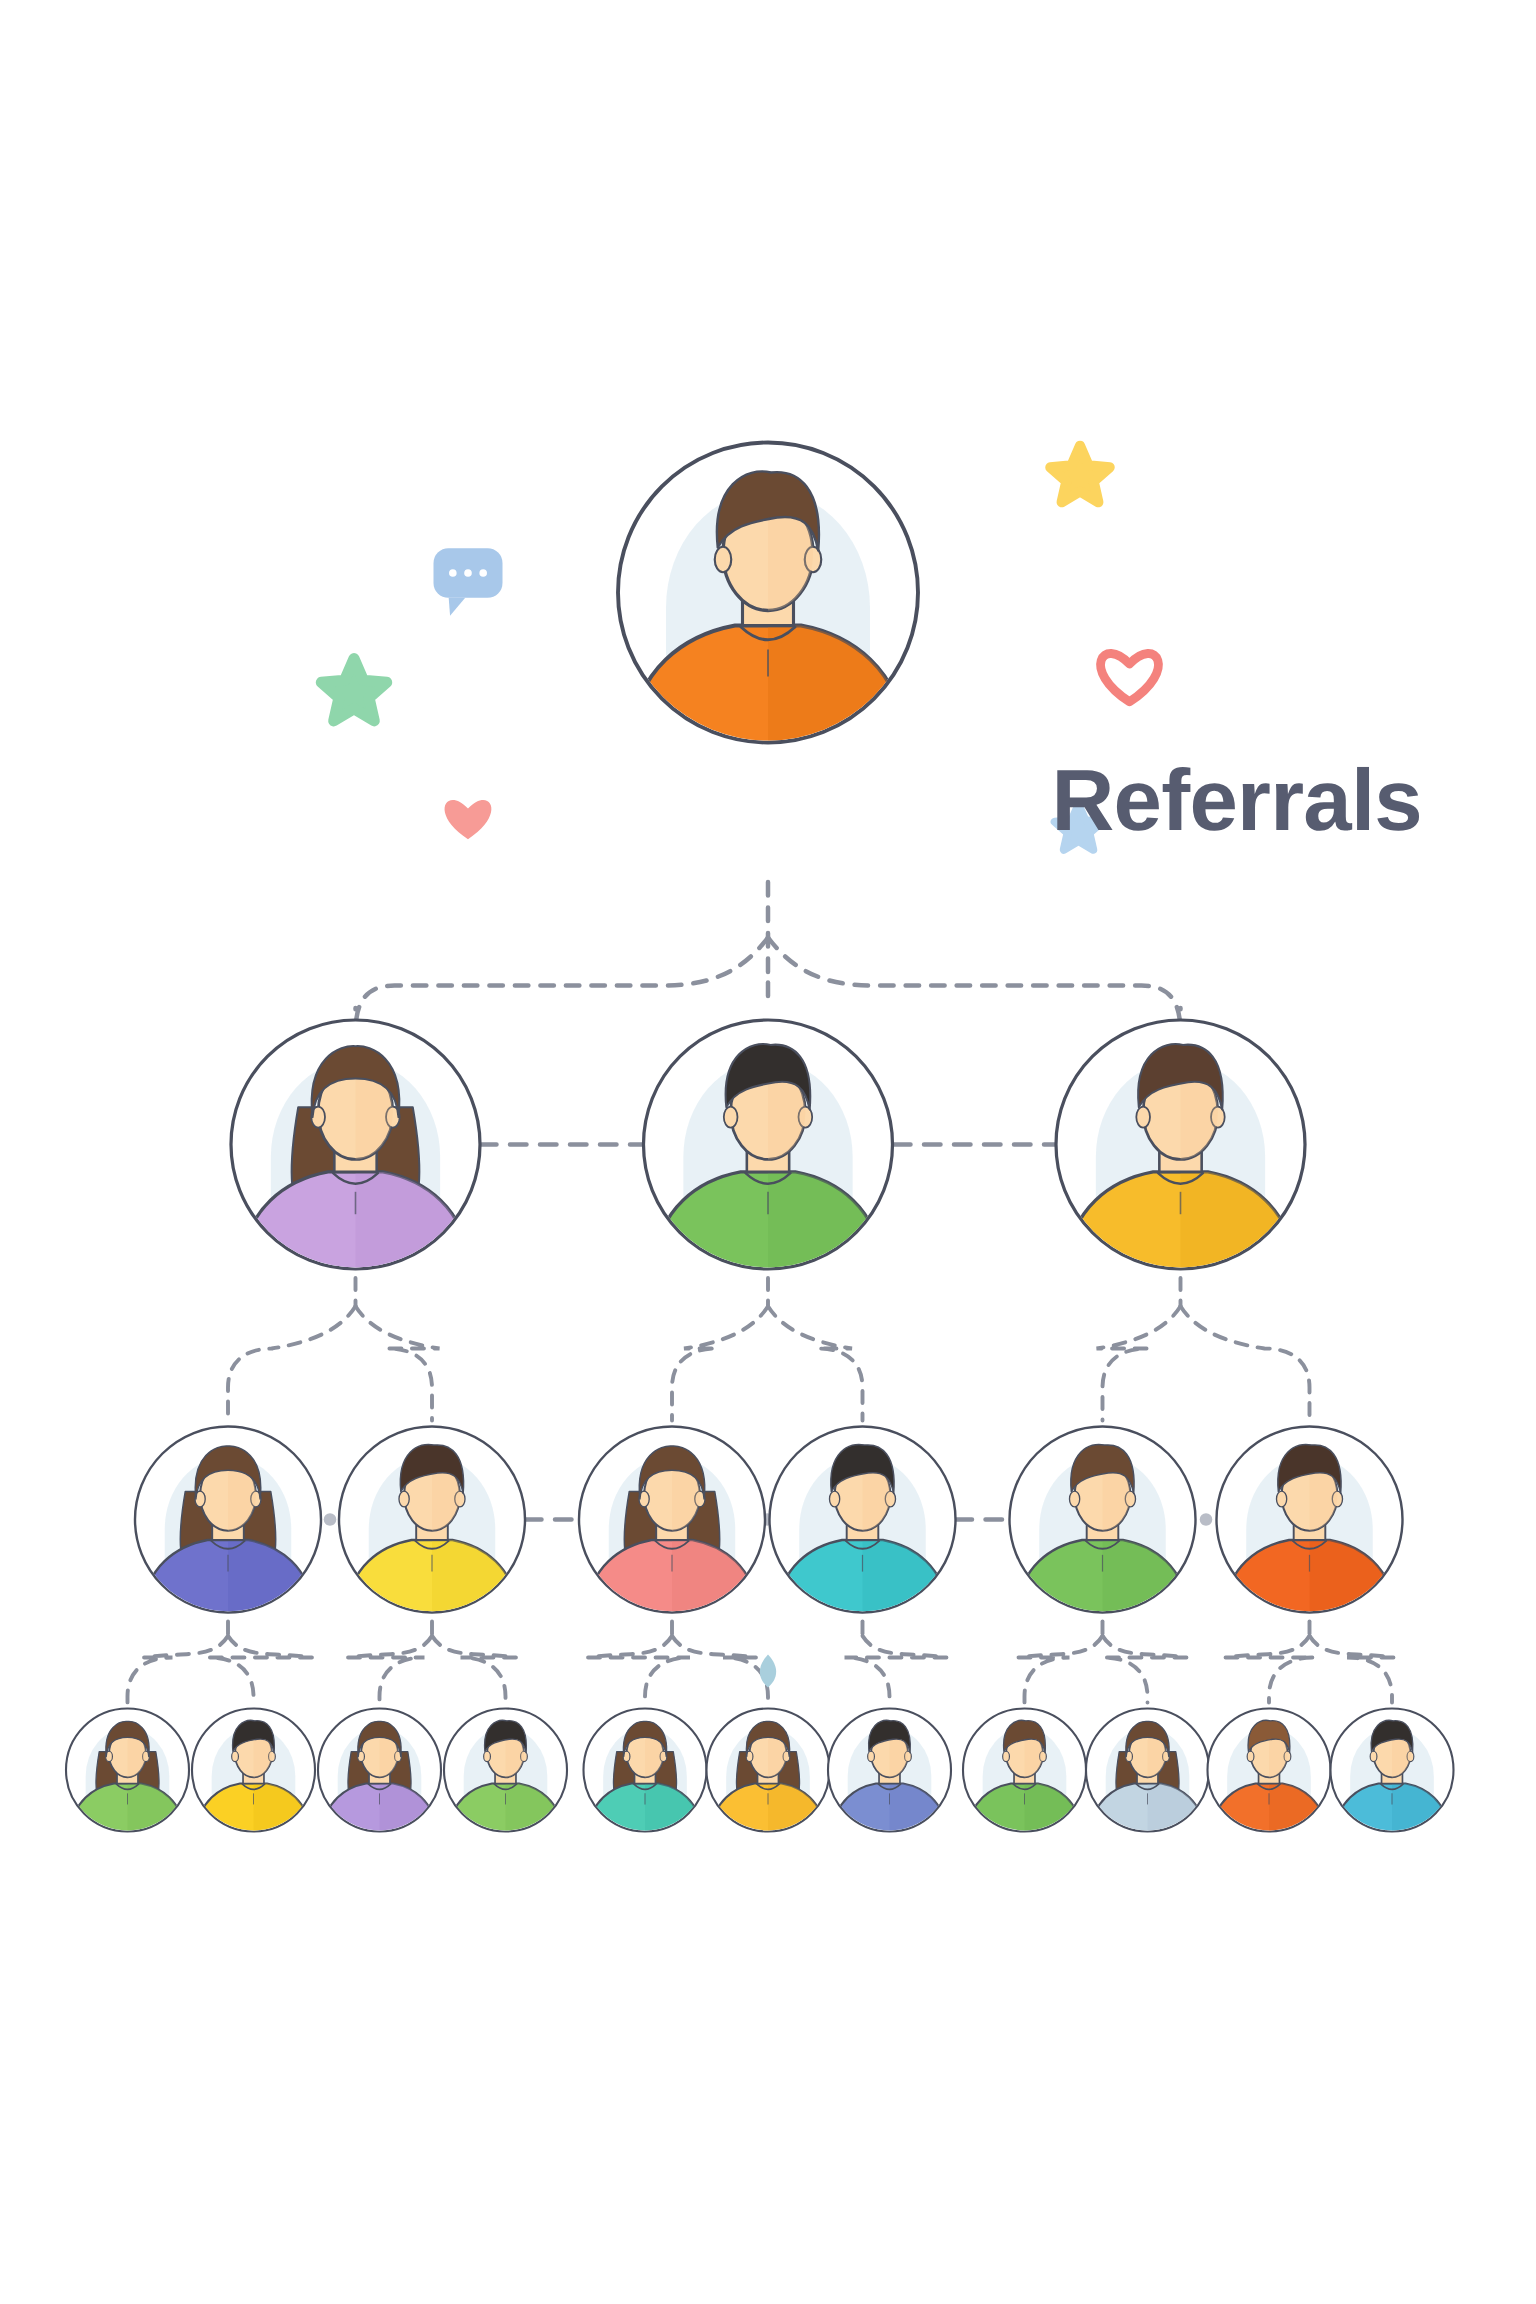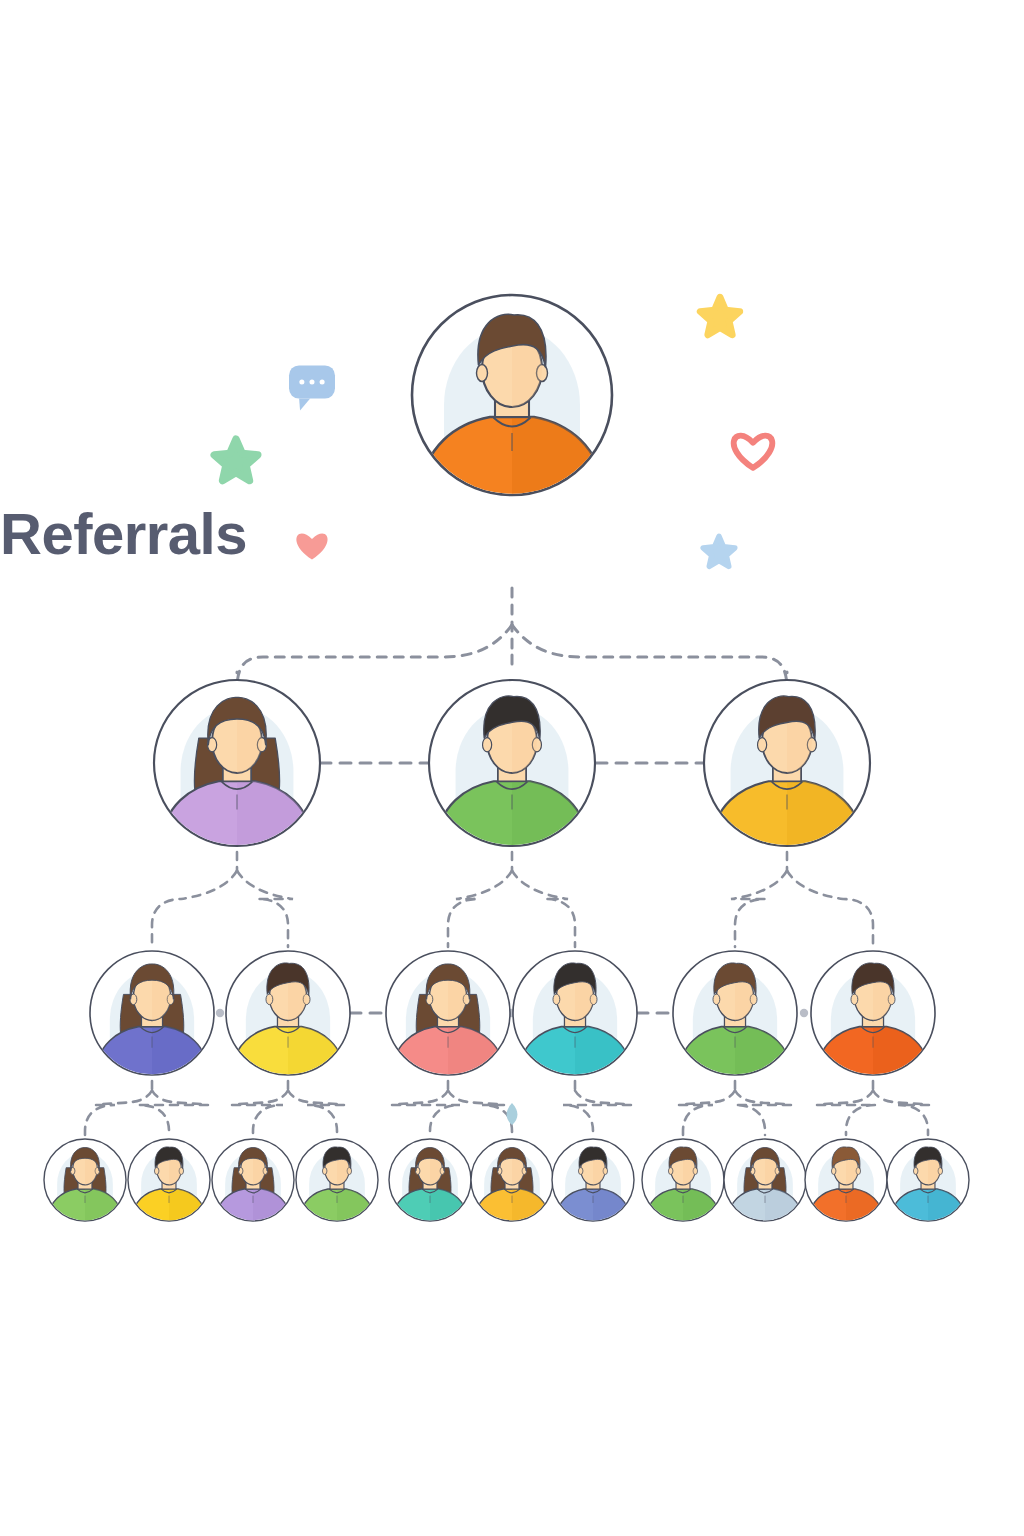--- a/index.html
+++ b/index.html
@@ -25,21 +25,21 @@
     left: 0;
     top: 0;
     width: 1024px;
     height: 1536px;
   }
   #title {
     position: absolute;
     left: 0;
     top: 505px;
     width: 948px;
-    text-align: left;
+    text-align: right;
     font-size: 58px;
     font-weight: bold;
     color: #575c70;
     letter-spacing: -0.5px;
     font-family: "Liberation Sans", sans-serif;
     line-height: 1;
   }
 </style>
 </head>
 <body>

